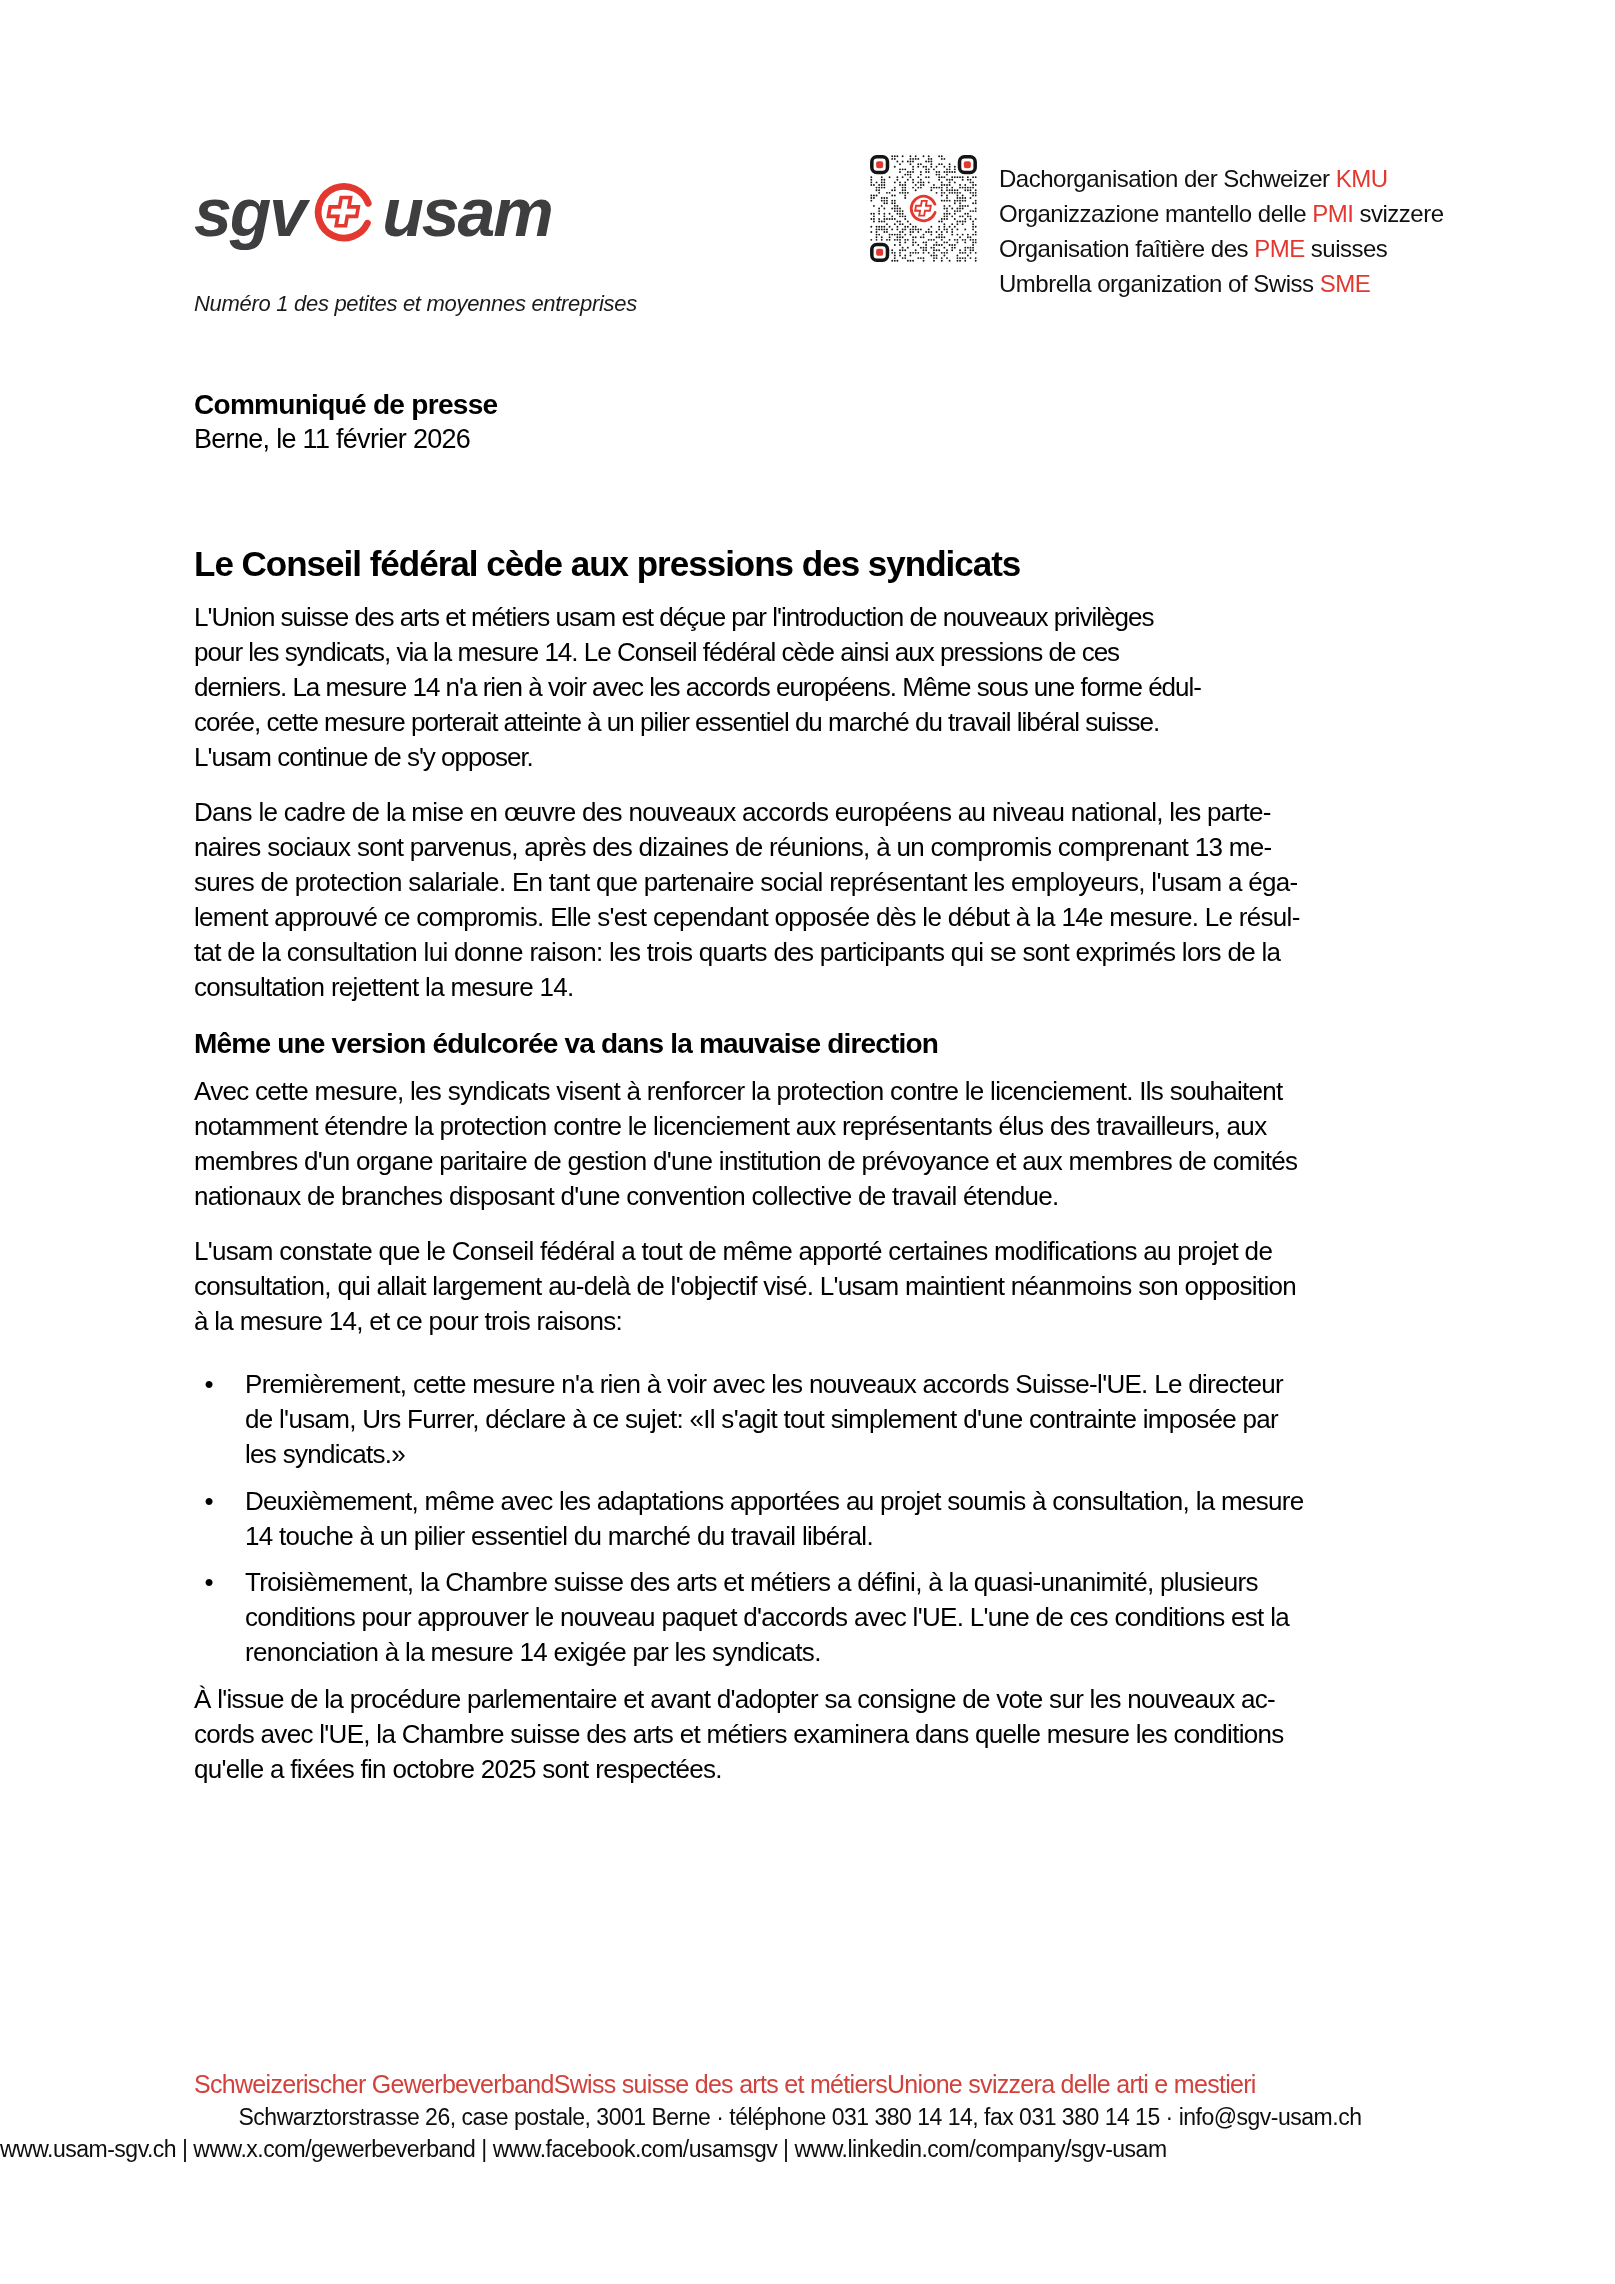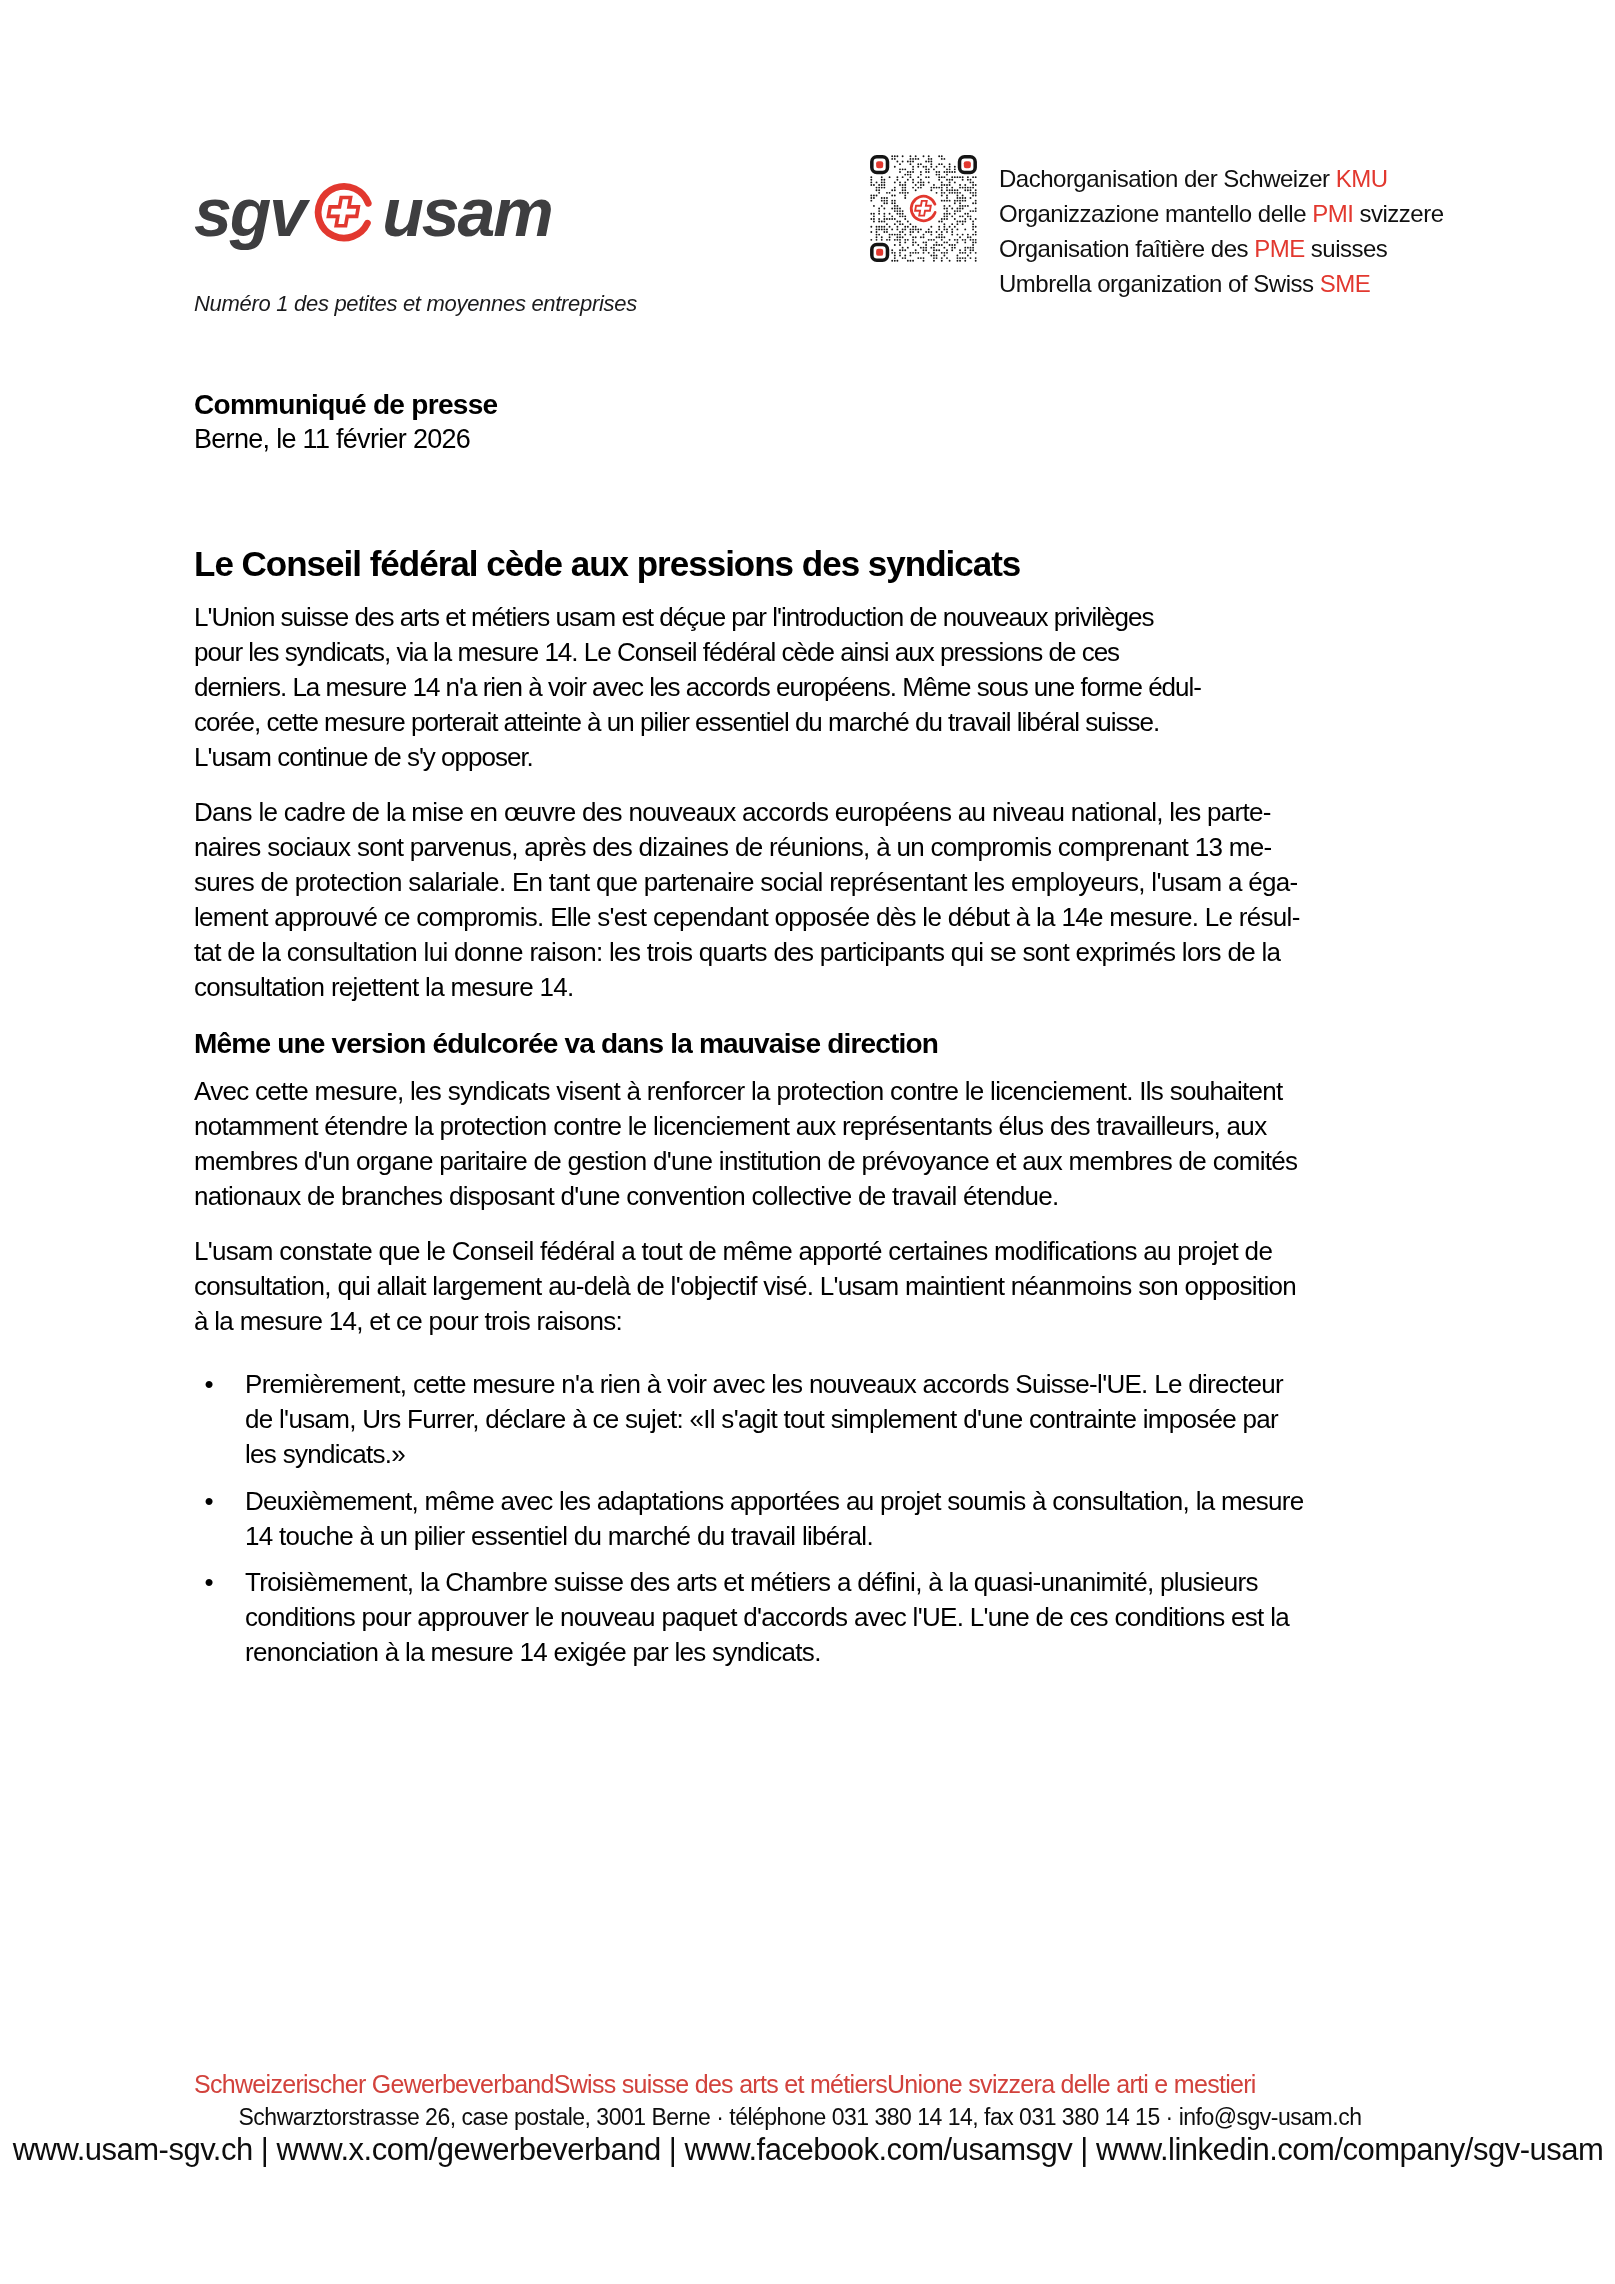--- a/index.html
+++ b/index.html
@@ -59,22 +59,22 @@
   
   .footer-orgs{
     left:194px;top:2069px;width:1234px;display:flex;justify-content:flex-start;
     color:var(--footer-red);font-size:25px;line-height:30px;letter-spacing:-0.7px;
   }
   .footer-address{
     left:0;top:2103px;width:1600px;text-align:center;
     font-size:23px;line-height:29px;letter-spacing:-0.5px;color:#0d0d0d;
   }
   .footer-links{
-    left:0;top:2135px;width:1616px;text-align:center;
-    font-size:31px;line-height:29px;letter-spacing:-0.5px;color:#0d0d0d;
+    left:0;top:2135px;width:1616px;
+    font-size:23px;line-height:29px;letter-spacing:-0.5px;color:#0d0d0d;
   }
 </style>
 </head>
 <body>
 
 <div class="abs logo">
   <div class="logo-row">
     <span class="logo-word">sgv</span>
     <span class="logo-mark">
       <svg viewBox="0 0 104 104" width="64" height="64" aria-hidden="true">
@@ -756,20 +756,23 @@
 14 touche à un pilier essentiel du marché du travail libéral.</p>
     </div>
     <div class="bullet">
       <span class="marker">•</span>
       <p class="para">Troisièmement, la Chambre suisse des arts et métiers a défini, à la quasi-unanimité, plusieurs
 conditions pour approuver le nouveau paquet d'accords avec l'UE. L'une de ces conditions est la
 renonciation à la mesure 14 exigée par les syndicats.</p>
     </div>
   </div>
 
+  <p class="para">À l'issue de la procédure parlementaire et avant d'adopter sa consigne de vote sur les nouveaux ac-
+cords avec l'UE, la Chambre suisse des arts et métiers examinera dans quelle mesure les conditions
+qu'elle a fixées fin octobre 2025 sont respectées.</p>
 </div>
 
 <div class="abs footer-orgs">
   <span>Schweizerischer Gewerbeverband</span>
   <span>Swiss suisse des arts et métiers</span>
   <span>Unione svizzera delle arti e mestieri</span>
 </div>
 <div class="abs footer-address">Schwarztorstrasse 26, case postale, 3001 Berne  ·  téléphone 031 380 14 14, fax 031 380 14 15  ·  info@sgv-usam.ch</div>
 <div class="abs footer-links">www.usam-sgv.ch | www.x.com/gewerbeverband | www.facebook.com/usamsgv | www.linkedin.com/company/sgv-usam</div>
 

